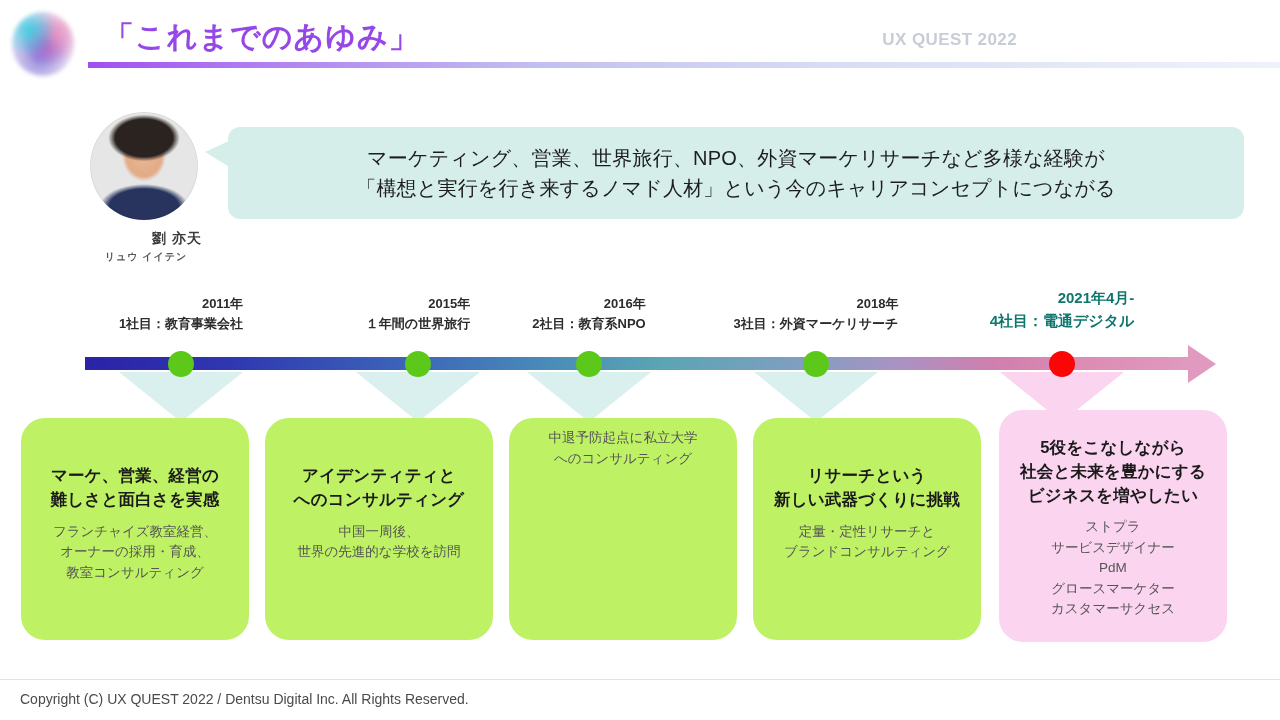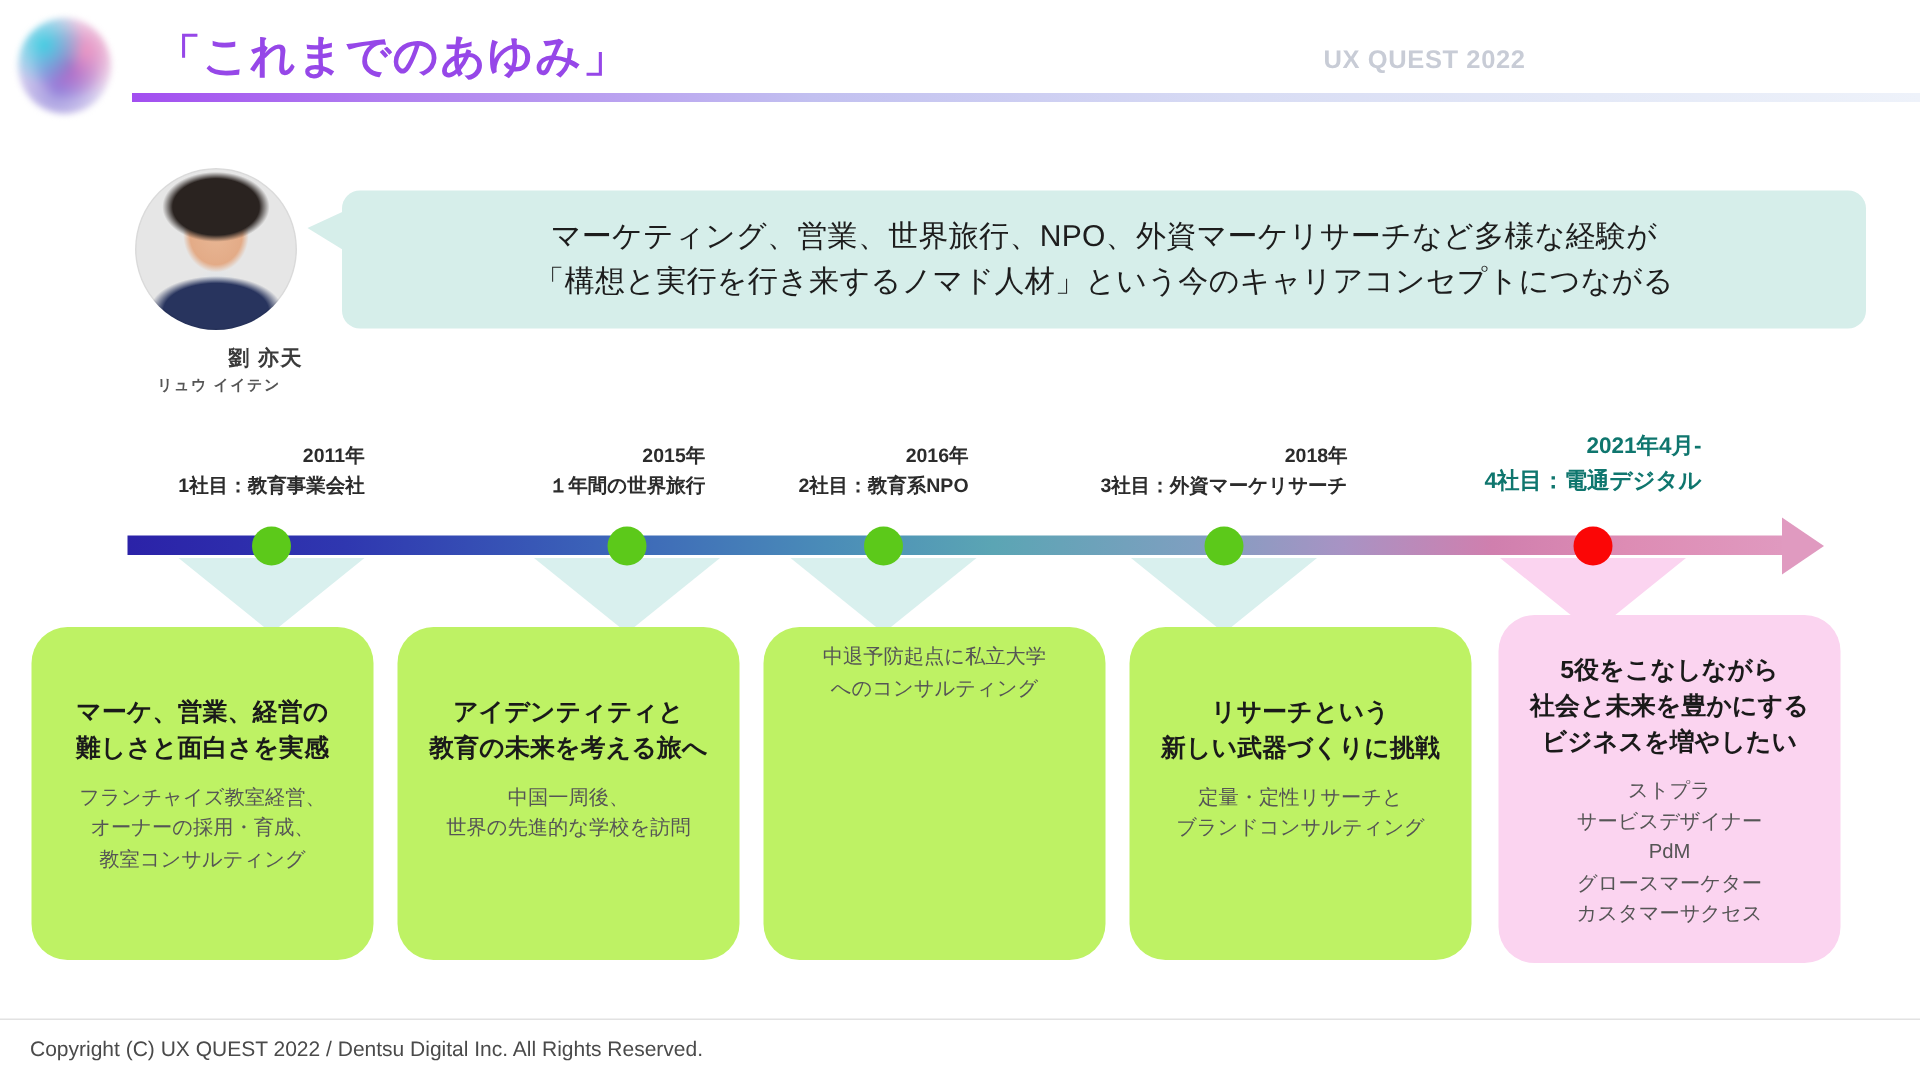--- a/index.html
+++ b/index.html
@@ -269,21 +269,21 @@
       <div class="card-body">フランチャイズ教室経営、
 オーナーの採用・育成、
 教室コンサルティング</div>
     </div>
     <div class="tl-label" style="left: 418px; top: 294px;">2015年
 １年間の世界旅行</div>
     <div class="tl-cone" style="left: 418px; top: 372px;"></div>
     <div class="tl-dot" style="left: 418px; top: 364px; background: rgb(92, 201, 26);"></div>
     <div class="card" style="left: 265px;">
       <div class="card-title" style="margin-top: 46px;">アイデンティティと
-教育の未来を考える旅へ</div>
+へのコンサルティング</div>
       <div class="card-body">中国一周後、
 世界の先進的な学校を訪問</div>
     </div>
     <div class="tl-label" style="left: 589px; top: 294px;">2016年
 2社目：教育系NPO</div>
     <div class="tl-cone" style="left: 589px; top: 372px;"></div>
     <div class="tl-dot" style="left: 589px; top: 364px; background: rgb(92, 201, 26);"></div>
     <div class="card" style="left: 509px;">
       <div class="card-body">中退予防起点に私立大学
 へのコンサルティング</div>

